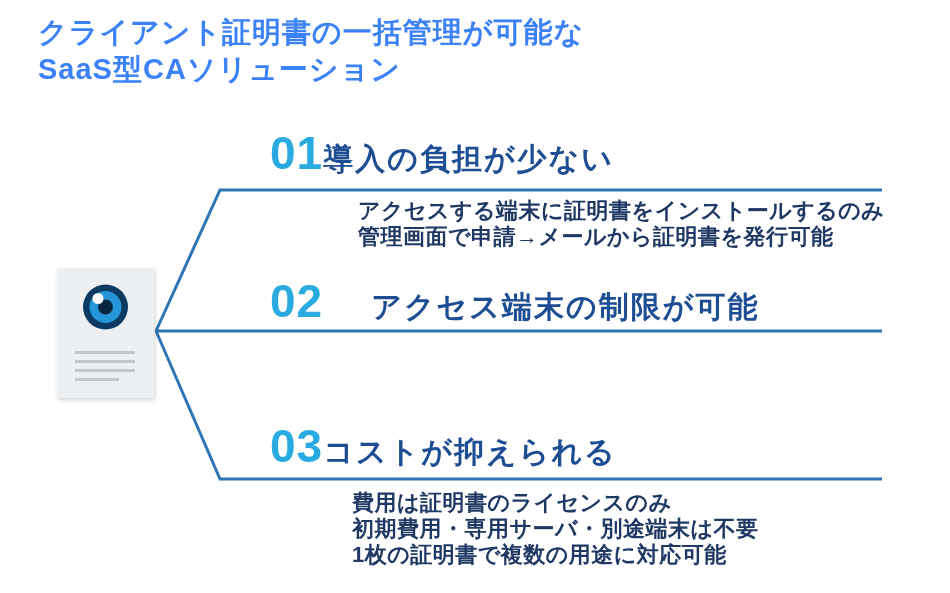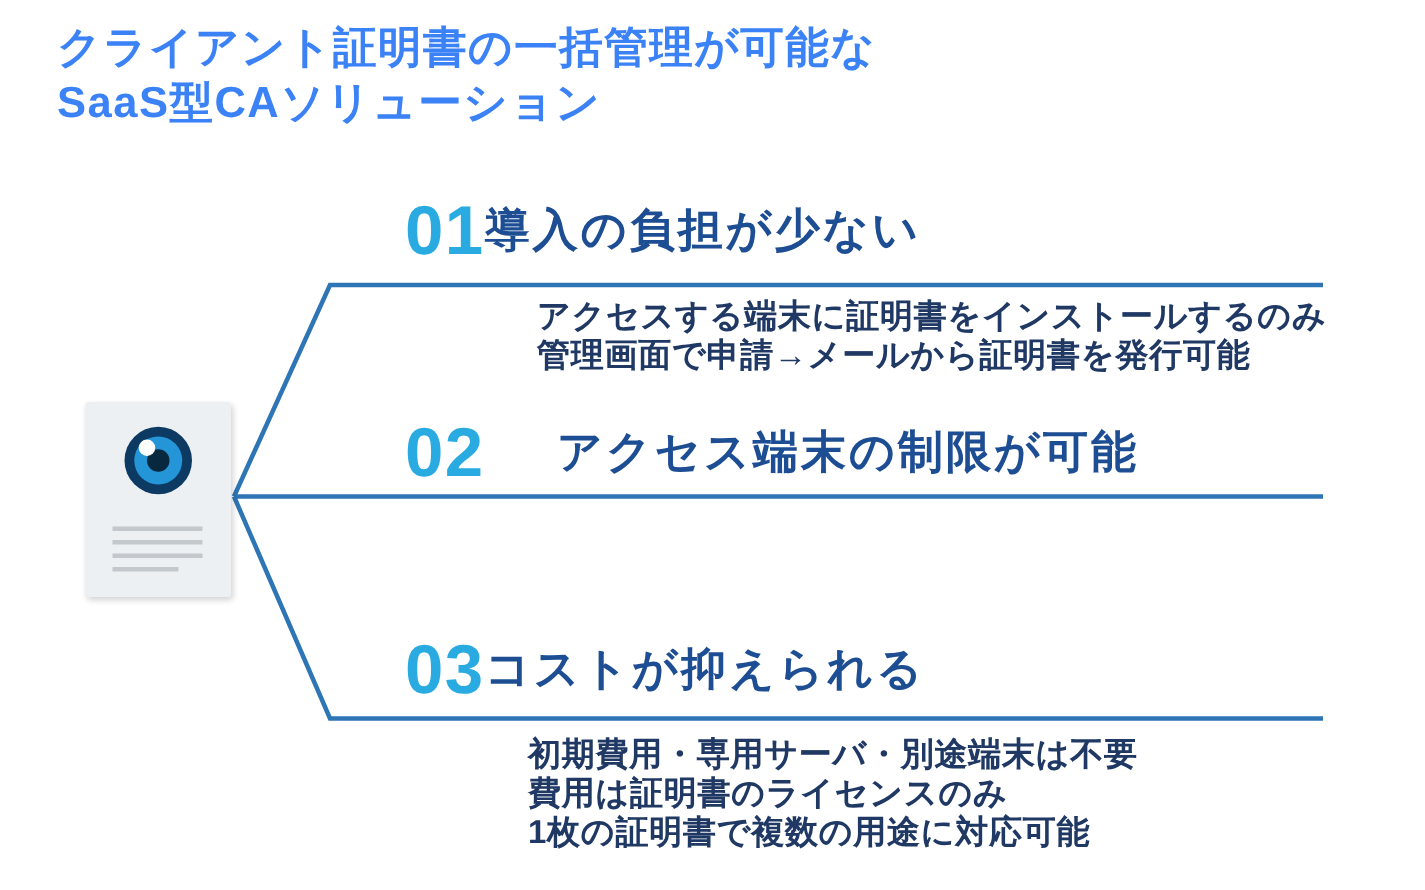--- a/index.html
+++ b/index.html
@@ -37,21 +37,21 @@
     width: 97px;
     height: 130px;
     background: #edf0f3;
     border-radius: 2px;
     box-shadow: 1px 2px 4px rgba(0,0,0,0.18);
   }
   .doc-card svg { display: block; }
   .section {
     position: absolute;
     display: flex;
-    align-items: center;
+    align-items: flex-end;
     white-space: nowrap;
   }
   .section-number {
     font-size: 46px;
     font-weight: bold;
     color: #29abe2;
     letter-spacing: 1px;
   }
   .section-heading {
     font-size: 30px;
@@ -112,18 +112,18 @@
   <div class="section" style="left:270px; top:274px;gap:48px;">
     <span class="section-number">02</span>
     <span class="section-heading">アクセス端末の制限が可能</span>
   </div>
 
   <div class="section" style="left:270px; top:419px;">
     <span class="section-number">03</span>
     <span class="section-heading">コストが抑えられる</span>
   </div>
   <div class="detail" style="left:352px; top:490px;">
+    <div>費用は証明書のライセンスのみ</div>
     <div>初期費用・専用サーバ・別途端末は不要</div>
-    <div>費用は証明書のライセンスのみ</div>
     <div>1枚の証明書で複数の用途に対応可能</div>
   </div>
 
 </div>
 
 </body></html>

